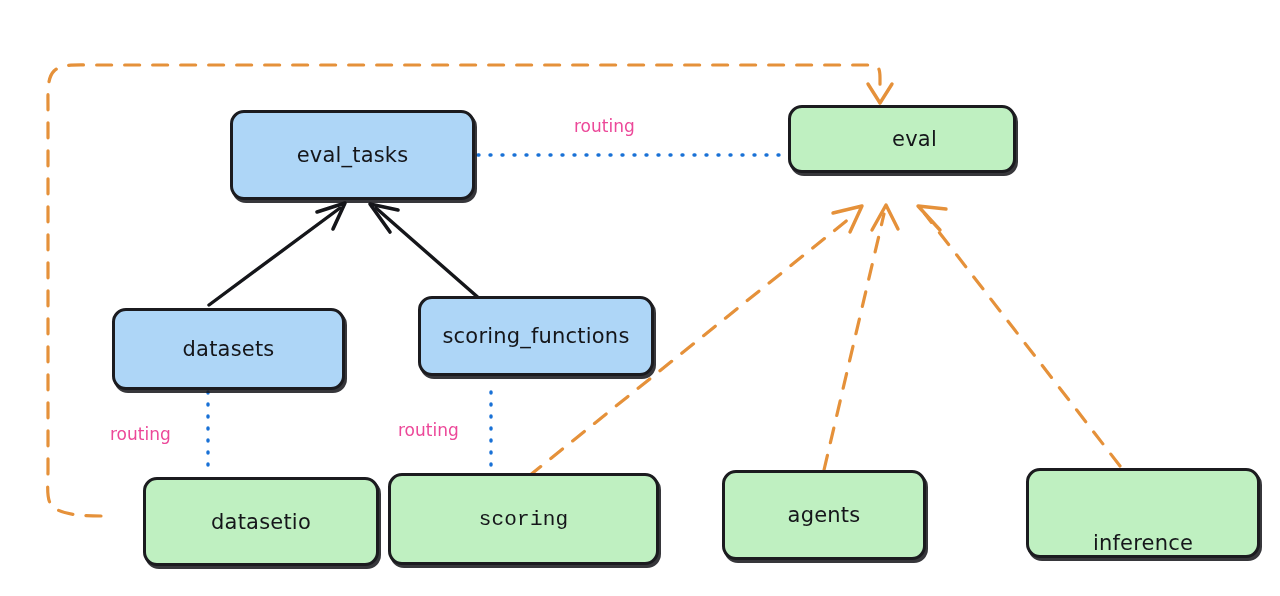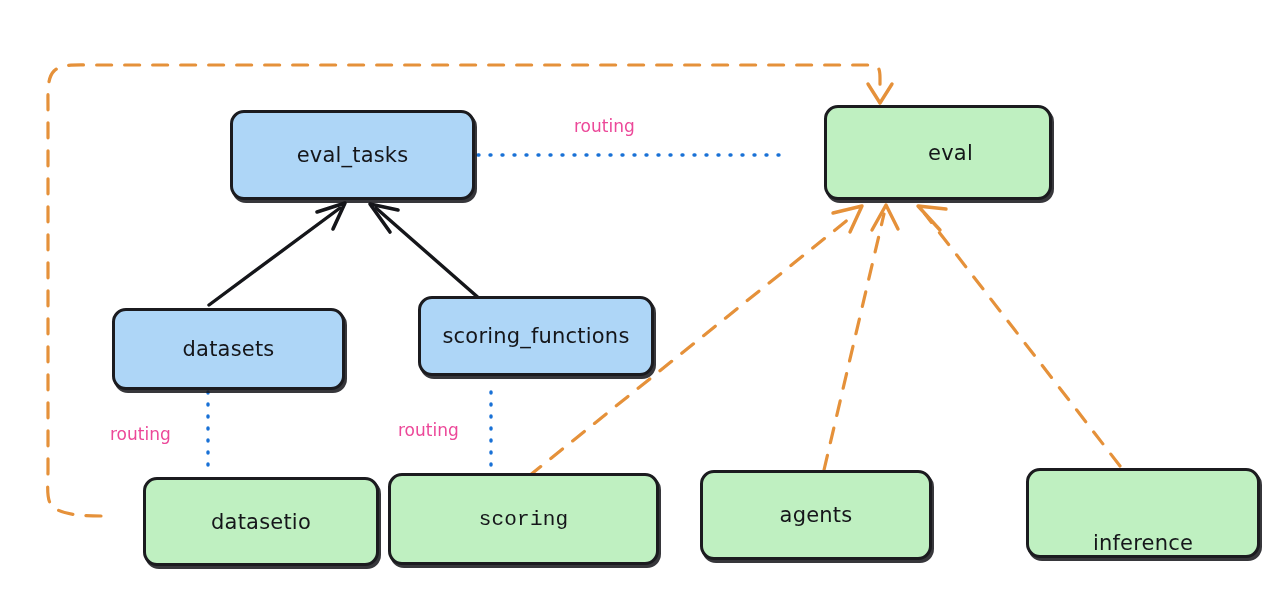--- a/index.html
+++ b/index.html
@@ -104,41 +104,41 @@
     <g>
       <path d="M 489 307 L 376 208" fill="none" stroke="#15161a" stroke-width="3.4" stroke-linecap="round"></path>
       <path d="M 390 232 L 370 204 L 398 210" fill="none" stroke="#15161a" stroke-width="3.6" stroke-linecap="round" stroke-linejoin="round"></path>
     </g>
   </svg>
 
   <div class="node blue" style="left:230px; top:110px; width:245px; height:90px;">
     <span>eval_tasks</span>
   </div>
 
-  <div class="node green" style="left:824px; top:105px; width:228px; height:95px;padding-left:25px;">
+  <div class="node green" style="left:788px; top:105px; width:228px; height:68px;padding-left:25px;">
     <span>eval</span>
   </div>
 
   <div class="node blue" style="left:112px; top:308px; width:233px; height:82px;">
     <span>datasets</span>
   </div>
 
   <div class="node blue" style="left:378px; top:296px; width:236px; height:80px;margin-left:40px;">
     <span>scoring_functions</span>
   </div>
 
   <div class="node green" style="left:95px; top:477px; width:236px; height:89px;margin-left:48px;">
     <span>datasetio</span>
   </div>
 
   <div class="node green" style="left:388px; top:473px; width:271px; height:92px;font-family:Liberation Mono, monospace;">
     <span>scoring</span>
   </div>
 
-  <div class="node green" style="left:700px; top:470px; width:232px; height:90px;">
+  <div class="node green" style="left:722px; top:470px; width:204px; height:90px;">
     <span>agents</span>
   </div>
 
   <div class="node green" style="left:1026px; top:468px; width:234px; height:90px;align-items:flex-end;">
     <span>inference</span>
   </div>
 
   <div class="edge-label" style="left:574px; top:116px;">routing</div>
 
   <div class="edge-label" style="left:110px; top:424px;">routing</div>

